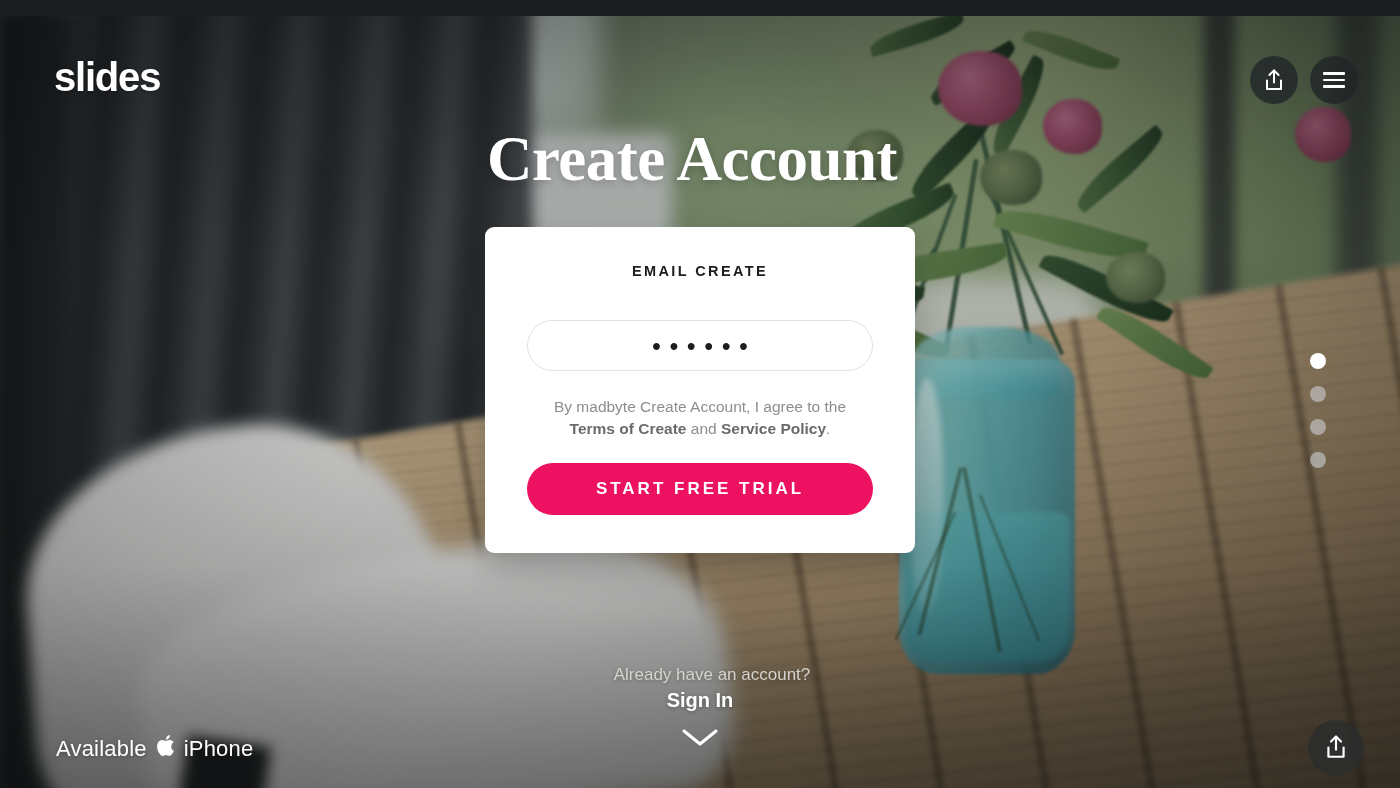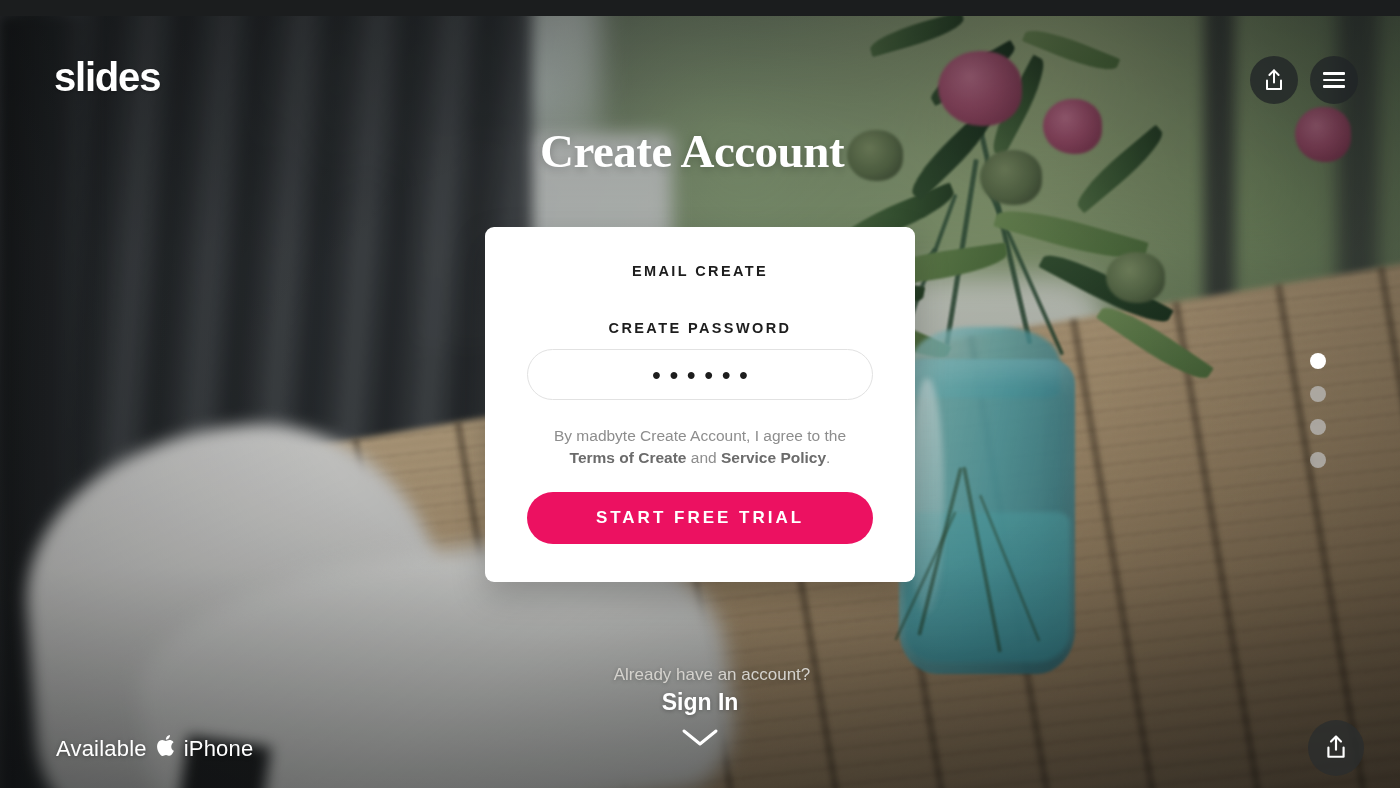--- a/index.html
+++ b/index.html
@@ -315,21 +315,21 @@
   .hamburger i:nth-child(1) { top: 0; }
   .hamburger i:nth-child(2) { top: 6.7px; }
   .hamburger i:nth-child(3) { top: 13.4px; }
 
   
   .heading {
     position: absolute;
     left: 0; right: 16px; top: 112px;
     text-align: center;
     font-family: "Liberation Serif", "DejaVu Serif", serif;
-    font-size: 47px;
+    font-size: 63px;
     line-height: 1;
     color: #ffffff;
     letter-spacing: -0.5px;
     text-shadow: 0 2px 8px rgba(0,0,0,.22);
   }
 
   
   .card {
     position: absolute;
     left: 485px; top: 211px;
@@ -409,21 +409,21 @@
     text-shadow: 0 1px 4px rgba(0,0,0,.3);
   }
   .signin-q {
     font-size: 17px;
     color: #d4d2cd;
     line-height: 1.35;
     padding-left: 24px;
   }
   .signin-link {
     display: inline-block;
-    font-size: 23px;
+    font-size: 20px;
     font-weight: 700;
     color: #ffffff;
     text-decoration: none;
     line-height: 1.35;
     cursor: pointer;
   }
   .chevron {
     position: absolute;
     left: 50%; top: 712px;
     transform: translateX(-50%);
@@ -566,21 +566,20 @@
   </div>
 
   <h1 class="heading">Create Account</h1>
 
   <div class="card">
 
     <div class="field-label">EMAIL CREATE</div>
 
     <div class="gap"></div>
 
-    <div class="field-label">CREATE PASSWORD</div>
     <input class="pill-input pw" type="text" value="••••••" style="">
 
     <p class="legal">
       <span>By madbyte Create Account, I agree to the</span><br>
       <a href="#">Terms of Create</a><span> and </span><a href="#">Service Policy</a><span>.</span>
     </p>
 
     <button class="cta">START FREE TRIAL</button>
   </div>
 

